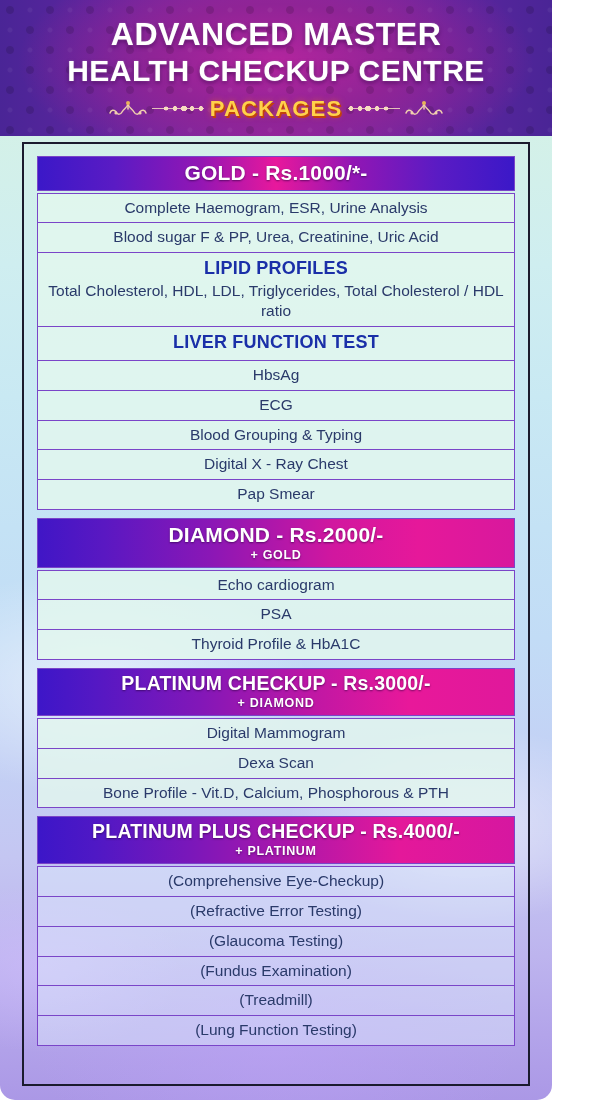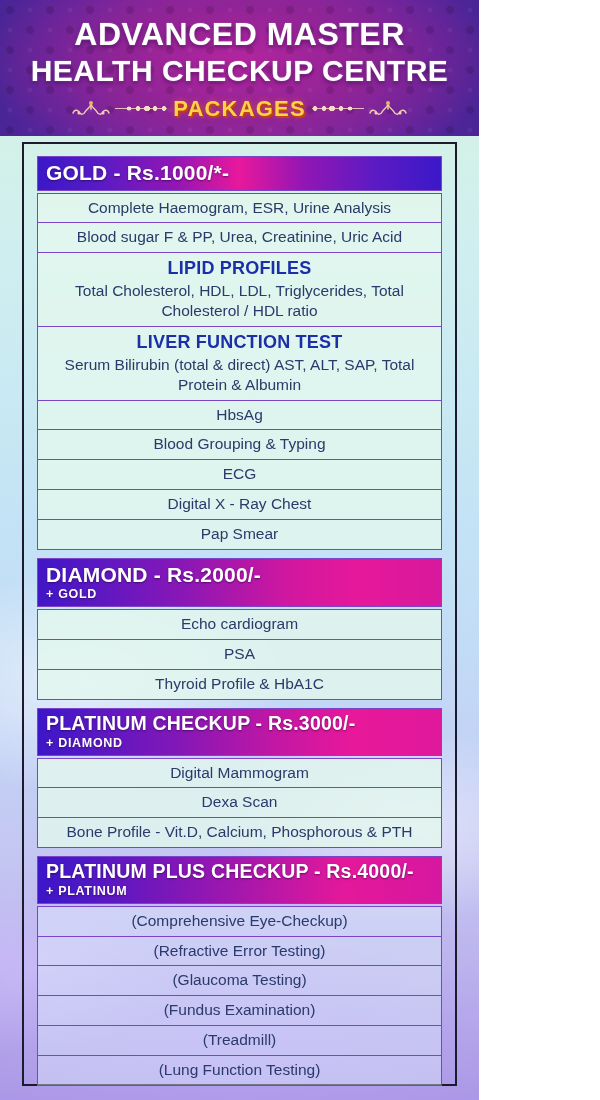--- a/index.html
+++ b/index.html
@@ -6,39 +6,40 @@
 
   html, body {
     width:600px; height:1100px;
     font-family:"Liberation Sans", sans-serif;
     overflow:hidden;
   }
 
   
   #poster {
     position:relative;
-    width:479px; height:1100px;
+    width:552px; height:1100px;
     background:
       
       radial-gradient(ellipse 300px 160px at 18% 62%, rgba(255,255,255,.55), rgba(255,255,255,0) 70%),
       radial-gradient(ellipse 260px 140px at 85% 75%, rgba(255,255,255,.45), rgba(255,255,255,0) 70%),
       radial-gradient(ellipse 340px 180px at 50% 95%, rgba(188,160,246,.55), rgba(255,255,255,0) 72%),
       radial-gradient(ellipse 200px 120px at 8%  88%, rgba(210,190,255,.5), rgba(255,255,255,0) 70%),
       linear-gradient(180deg,
         #d8f3e4 0%,
         #d4f1e8 12%,
         #cfeef0 24%,
         #c9e9f3 36%,
         #c4e2f5 48%,
         #c2dcf6 58%,
         #c3d2f5 68%,
         #c4c6f2 78%,
         #bdb4ee 87%,
         #b3a4ea 94%,
         #ab98e6 100%);
+    border-radius: 15px;
   }
 
   
   #header {
     position:relative;
     height:136px;
     overflow:hidden;
     background:
       radial-gradient(ellipse 330px 150px at 50% 45%, #b3259e 0%, #8f2496 38%, rgba(110,40,160,0) 78%),
       linear-gradient(90deg, #4a2596 0%, #5b259e 18%, #7b2aa4 38%, #9b2aa2 50%, #7b2aa4 62%, #5b259e 82%, #4a2596 100%);
@@ -109,21 +110,21 @@
     display:flex; flex-direction:column;
   }
 
   
   .pkg-block { margin-bottom:8px; }
   .pkg-block:last-child { margin-bottom:16px; }
 
   .pkg-band {
     border:1px solid #7a45c8;
     padding:4px 8px 5px;
-    text-align:left;
+    text-align:center;
     line-height:1.12;
   }
   .pkg-band.g1 { background:linear-gradient(90deg,#3b18c8 0%,#5a1bc4 16%,#9216b4 34%,#e8189c 50%,#9216b4 66%,#5a1bc4 84%,#3b18c8 100%); }
   .pkg-band.g2 { background:linear-gradient(90deg,#4016c6 0%,#5a18c2 14%,#8a17b6 36%,#d1179f 62%,#e6189a 80%,#d8189d 100%); }
   .pkg-band.g3 { background:linear-gradient(90deg,#3d16c8 0%,#5418c4 12%,#8217b8 34%,#c017a4 58%,#e8189a 78%,#e0189b 100%); }
   .pkg-band.g4 { background:linear-gradient(90deg,#3c16c8 0%,#4f18c5 12%,#7a17ba 32%,#b417a8 56%,#e4189a 76%,#d617a0 100%); }
 
   .pkg-title {
     color:#ffffff;
     font-weight:bold;
@@ -226,30 +227,29 @@
           </div>
           <div class="row">
             <span class="sub-body">Blood sugar F &amp; PP, Urea, Creatinine, Uric Acid</span>
           </div>
           <div class="row">
             <span class="sub-head">LIPID PROFILES</span>
             <span class="sub-body">Total Cholesterol, HDL, LDL, Triglycerides, Total Cholesterol / HDL ratio</span>
           </div>
           <div class="row">
             <span class="sub-head">LIVER FUNCTION TEST</span>
-            <span class="sub-body">Serum Bilirubin (total &amp; direct) AST, ALT, SAP, Total Protein &amp; Albumin</span>
           </div>
           <div class="row">
             <span class="sub-body">HbsAg</span>
           </div>
           <div class="row">
+            <span class="sub-body">ECG</span>
+          </div>
+          <div class="row">
             <span class="sub-body">Blood Grouping &amp; Typing</span>
-          </div>
-          <div class="row">
-            <span class="sub-body">ECG</span>
           </div>
           <div class="row">
             <span class="sub-body">Digital X - Ray Chest</span>
           </div>
           <div class="row">
             <span class="sub-body">Pap Smear</span>
           </div>
         </div>
         <div class="pkg-block">
           <div class="pkg-band g2">

